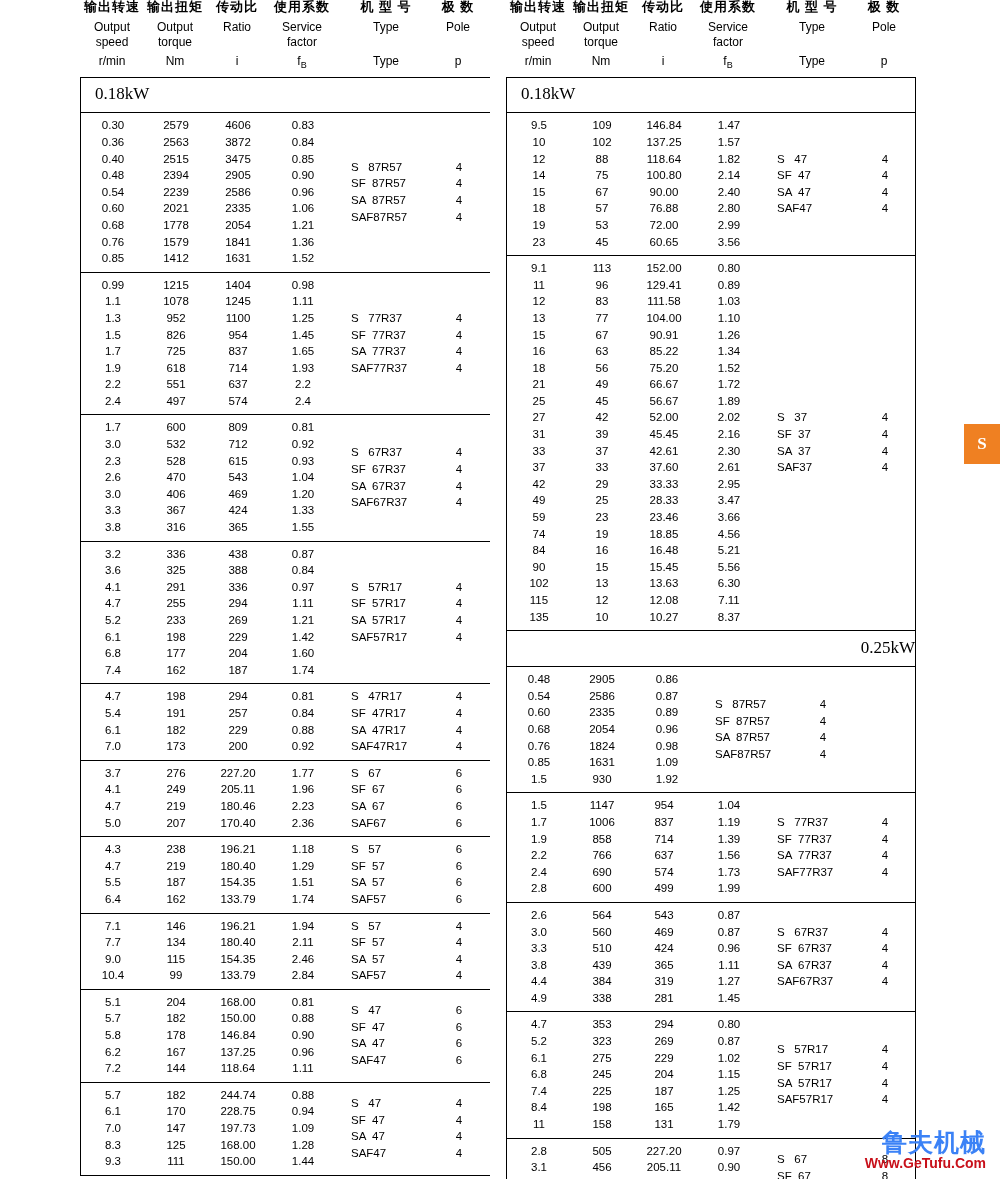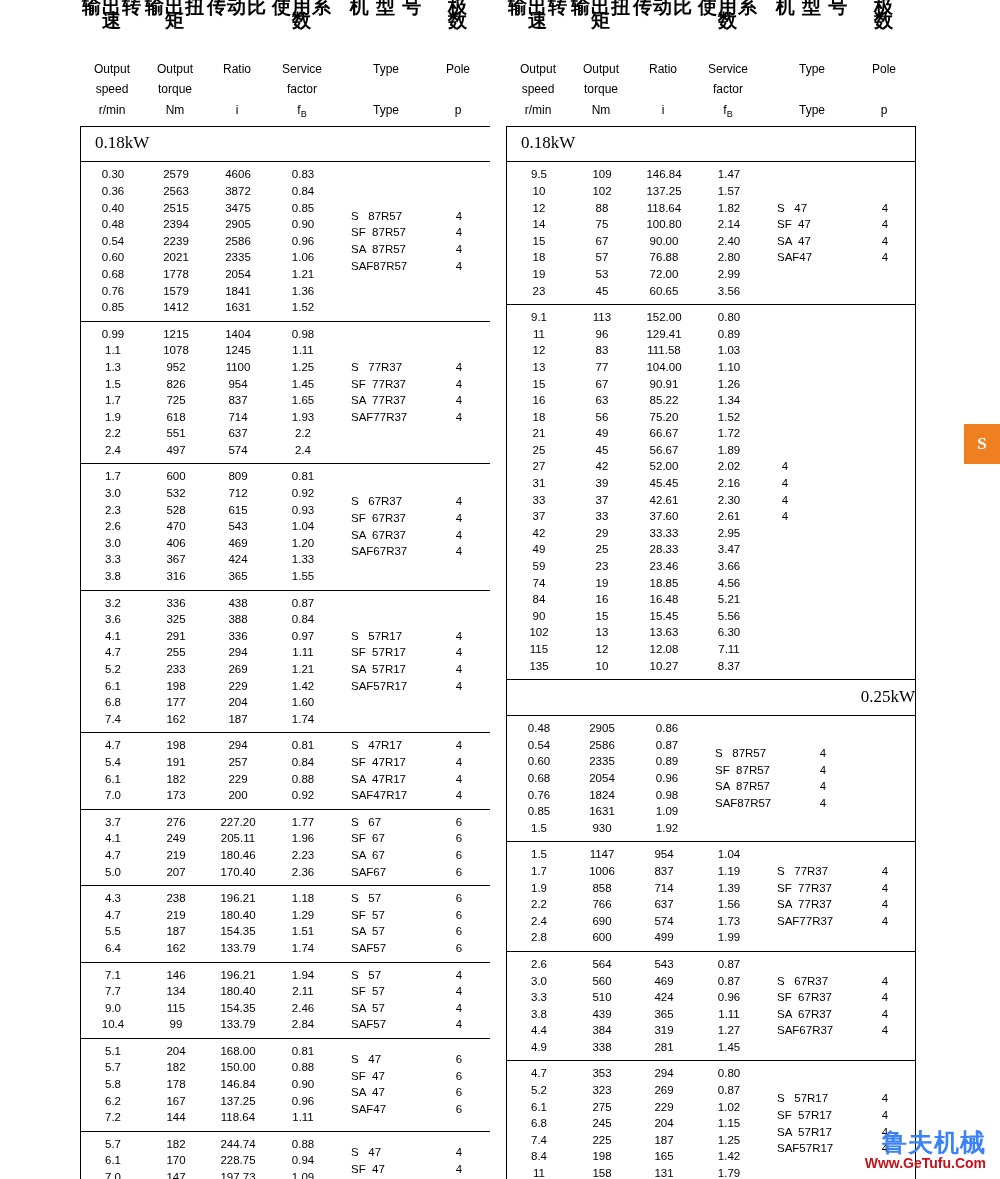--- a/index.html
+++ b/index.html
@@ -42,30 +42,29 @@
     display: flex;
     flex-direction: row;
     align-items: flex-start;
   }
   .hdr-cell {
     text-align: center;
     font-size: 12.5px;
     line-height: 14px;
   }
   .cn-row .hdr-cell {
-    font-size: 19px;
+    font-size: 13px;
     font-weight: bold;
     padding-bottom: 6px;
     letter-spacing: 1px;
   }
   .en-row .hdr-cell {
     font-size: 12px;
-    line-height: 20px;
+    line-height: 15px;
     padding-bottom: 4px;
-    margin-top: 25px;
   }
   .unit-row .hdr-cell {
     font-size: 12px;
     padding-bottom: 5px;
   }
   .c1 { width: 64px; }
   .c2 { width: 62px; }
   .c3 { width: 62px; }
   .c4 { width: 68px; }
   .c5 { width: 100px; }
@@ -866,20 +865,26 @@
                 <div>3.47</div>
                 <div>3.66</div>
                 <div>4.56</div>
                 <div>5.21</div>
                 <div>5.56</div>
                 <div>6.30</div>
                 <div>7.11</div>
                 <div>8.37</div>
               </div>
             </div>
+            <div class="typecol">
+              <div>S   37</div>
+              <div>SF  37</div>
+              <div>SA  37</div>
+              <div>SAF37</div>
+            </div>
             <div class="polecol">
               <div>4</div>
               <div>4</div>
               <div>4</div>
               <div>4</div>
             </div>
           </div>
           <div class="power topgap" style="border-top: 1.6px solid rgb(0, 0, 0);">0.25kW</div>
           <div class="block">
             <div class="nums">

